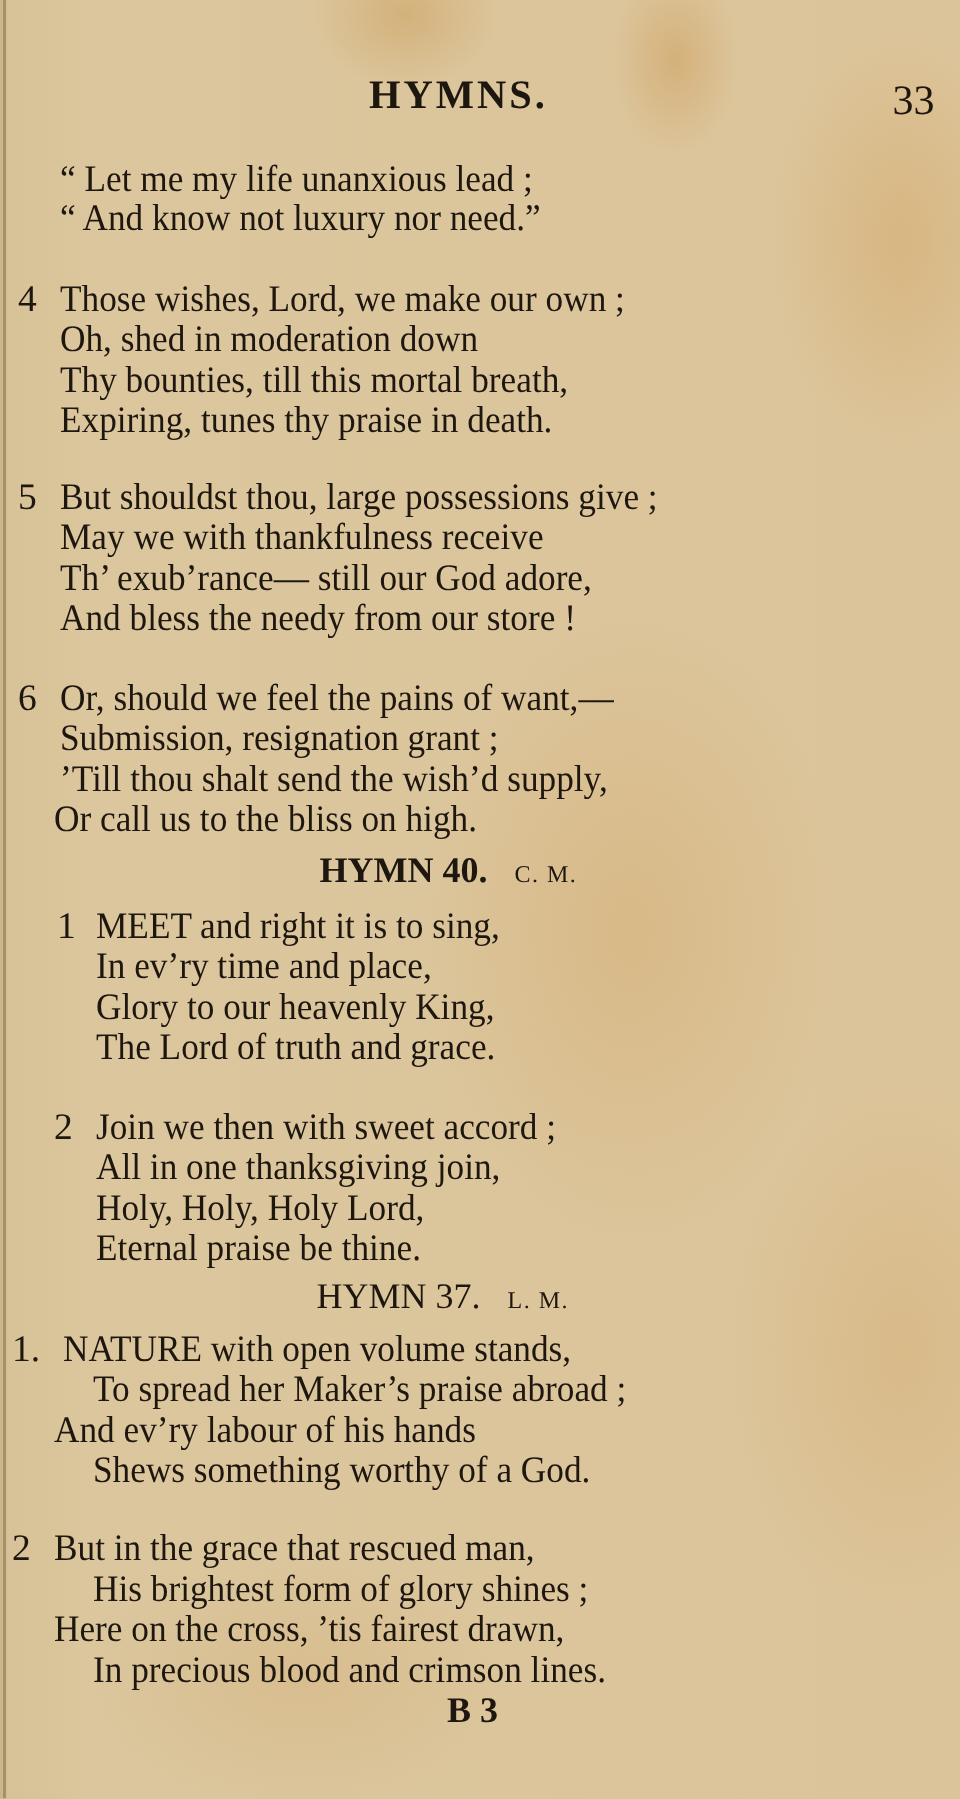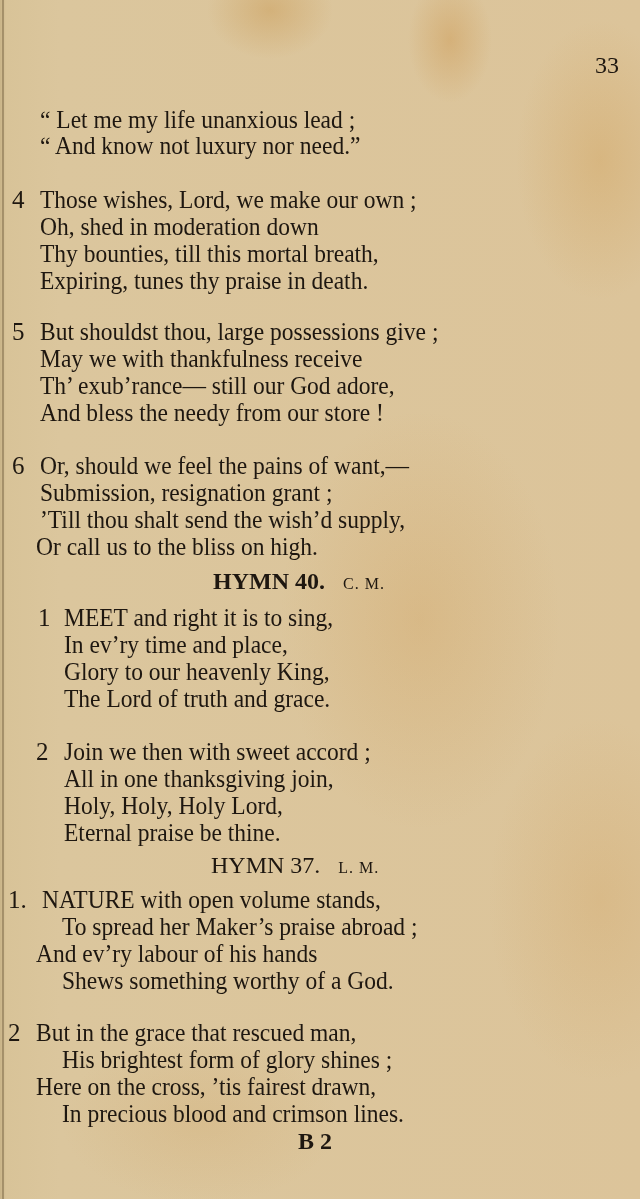--- a/index.html
+++ b/index.html
@@ -45,21 +45,21 @@
       font-family: "Liberation Serif", serif;
       font-weight: bold;
       font-size: 27px;
       letter-spacing: 2px;
     }
     .page-number {
       position: absolute;
       left: 595px;
       top: 4px;
       font-family: "Liberation Serif", serif;
-      font-size: 24px;
+      font-size: 28px;
     }
     .text-block {
       position: absolute;
       left: 0;
       top: 0;
       width: 640px;
     }
     .line {
       position: absolute;
       white-space: nowrap;
@@ -99,20 +99,21 @@
       font-weight: bold;
       font-size: 24px;
     }
   </style>
 </head>
 <body>
 
 <div class="spine-line"></div>
 
 <div class="running-head">
+  <span class="running-title">HYMNS.</span>
   <span class="page-number">33</span>
 </div>
 
 <div class="text-block">
 
   <div>
     <span class="line" style="left:40px;top:106px">“ Let me my life unanxious lead ;</span>
     <span class="line" style="left:40px;top:132px">“ And know not luxury nor need.”</span>
   </div>
 
@@ -175,13 +176,13 @@
   <div>
     <span class="num" style="left:8px;top:1019px">2</span>
     <span class="line" style="left:36px;top:1019px">But in the grace that rescued man,</span>
     <span class="line" style="left:62px;top:1046px">His brightest form of glory shines ;</span>
     <span class="line" style="left:36px;top:1073px">Here on the cross, ’tis fairest drawn,</span>
     <span class="line" style="left:62px;top:1100px">In precious blood and crimson lines.</span>
   </div>
 
 </div>
 
-<span class="signature">B 2</span>
+<span class="signature">B 3</span>
 
 </body></html>

